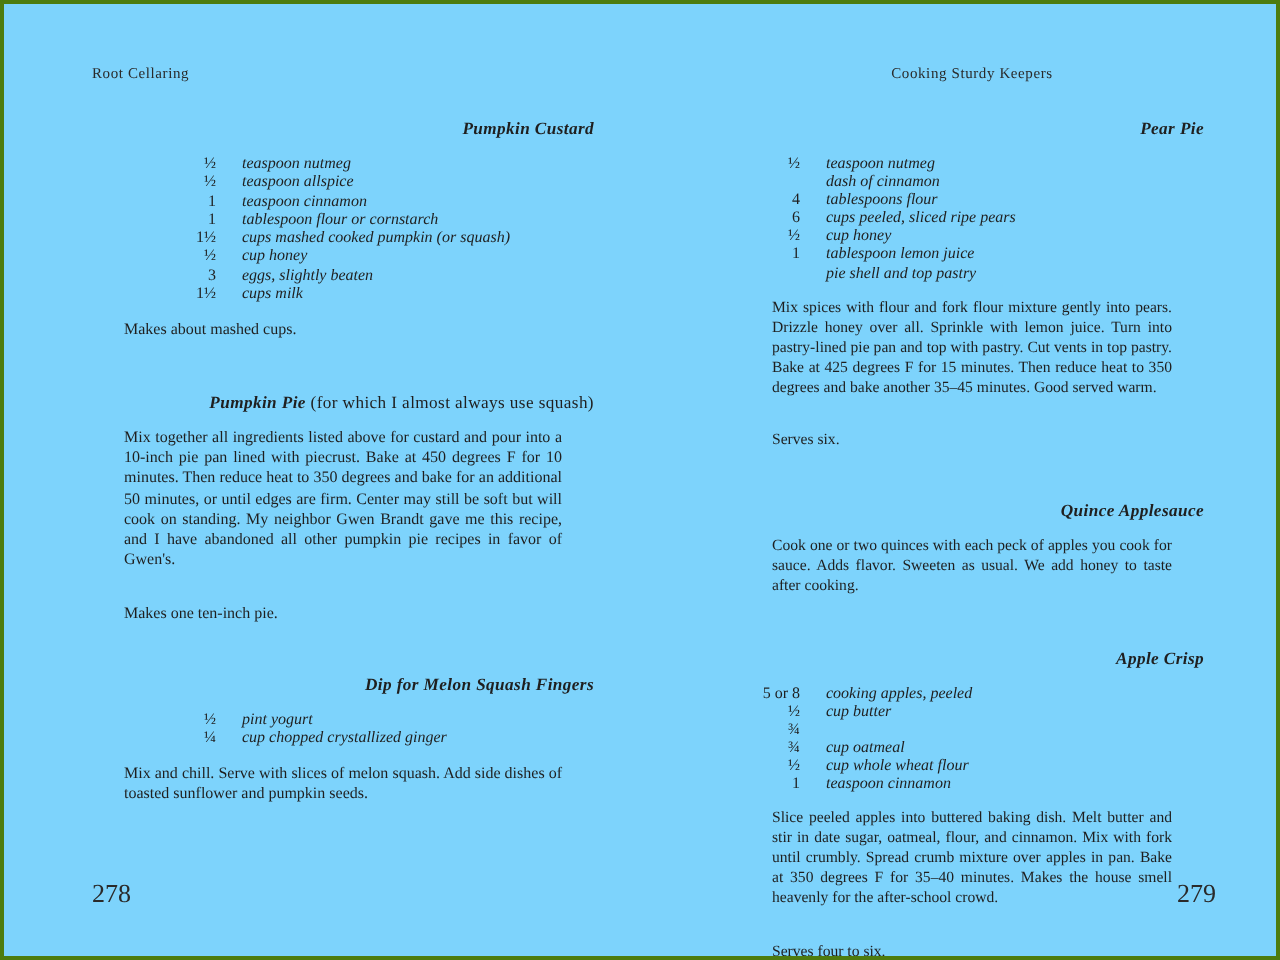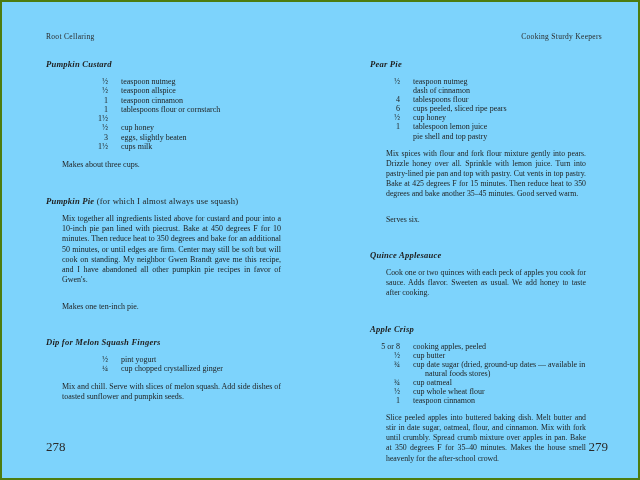--- a/index.html
+++ b/index.html
@@ -9,34 +9,35 @@
     border:2px solid #4d7c0f;
     background:#7dd3fc;
     color:#1f1f1f;
     font-family:"Liberation Serif","DejaVu Serif",serif;
     overflow:hidden;
   }
   .page { position:absolute; top:30px; }
   .page-left  { left:44px;  width:251px; }
   .page-right { left:368px; width:232px; }
   .running-head { font-size:7.5px; letter-spacing:0.3px; color:#2a2a2a; }
-  .page-right .running-head { text-align:right; }
+  .page-right .running-head { text-align:center; }
   .recipe-title {
     margin:0; margin-top:18px;
     font-size:8.6px; font-weight:bold; font-style:italic;
     letter-spacing:0.2px;
+    text-align:right;
   }
   .recipe-title .title-note { font-weight:normal; font-style:normal; }
   .sec-gap { margin-top:25px; }
   .ing-list { margin-top:8px; }
   .ing-row { display:flex; font-size:8px; line-height:9.3px; }
   .page-right .ing-row { line-height:9.1px; }
   .ing-qty { flex:none; width:62px; text-align:right; }
   .page-right .ing-qty { width:30px; }
-  .ing-txt { margin-left:5px; padding-left:20px; text-indent:-12px; }
+  .ing-txt { margin-left:5px; padding-left:20px; text-indent:-12px;font-style:italic; }
   .body-para {
     margin:16px; margin-top:8px;
     font-size:8px; line-height:10.3px;
     text-align:justify;
   }
   .page-right .body-para { font-size:7.8px; line-height:10.1px; }
   .note-para { text-align:left; margin-top:9px; }
   .folio { position:absolute; top:437px; font-size:13px; color:#2a2a2a; }
   .folio-left  { left:44px; }
   .folio-right { left:368px; width:238px; text-align:right; }
@@ -59,39 +60,40 @@
         <div class="ing-row">
             <span class="ing-qty">½</span>
             <span class="ing-txt">teaspoon allspice</span>
           </div>
         <div class="ing-row">
             <span class="ing-qty">1</span>
             <span class="ing-txt">teaspoon cinnamon</span>
           </div>
         <div class="ing-row">
             <span class="ing-qty">1</span>
-            <span class="ing-txt">tablespoons flour or cornstarch</span>
+            <span class="ing-txt">tablespoon flour or cornstarch</span>
           </div>
         <div class="ing-row">
             <span class="ing-qty">1½</span>
+            <span class="ing-txt">cups mashed cooked pumpkin (or squash)</span>
           </div>
         <div class="ing-row">
             <span class="ing-qty">½</span>
             <span class="ing-txt">cup honey</span>
           </div>
         <div class="ing-row">
             <span class="ing-qty">3</span>
             <span class="ing-txt">eggs, slightly beaten</span>
           </div>
         <div class="ing-row">
             <span class="ing-qty">1½</span>
             <span class="ing-txt">cups milk</span>
           </div>
       </div>
-      <p class="body-para note-para">Makes about three cups.</p>
+      <p class="body-para note-para">Makes about mashed cups.</p>
     </section>
 
     <section>
       <h3 class="recipe-title sec-gap"><span>Pumpkin Pie</span><span class="title-note"> (for which I almost always use squash)</span></h3>
       <p class="body-para">Mix together all ingredients listed above for custard and pour into a 10-inch pie pan lined with piecrust. Bake at 450 degrees F for 10 minutes. Then reduce heat to 350 degrees and bake for an additional 50 minutes, or until edges are firm. Center may still be soft but will cook on standing. My neighbor Gwen Brandt gave me this recipe, and I have abandoned all other pumpkin pie recipes in favor of Gwen's.</p>
       <p class="body-para note-para">Makes one ten-inch pie.</p>
     </section>
 
     <section>
       <h3 class="recipe-title sec-gap"><span>Dip for Melon Squash Fingers</span></h3>
@@ -159,21 +161,20 @@
         <div class="ing-row">
             <span class="ing-qty">5 or 8</span>
             <span class="ing-txt">cooking apples, peeled</span>
           </div>
         <div class="ing-row">
             <span class="ing-qty">½</span>
             <span class="ing-txt">cup butter</span>
           </div>
         <div class="ing-row">
             <span class="ing-qty">¾</span>
-            <span class="ing-txt">cup date sugar (dried, ground-up dates — available in natural foods stores)</span>
           </div>
         <div class="ing-row">
             <span class="ing-qty">¾</span>
             <span class="ing-txt">cup oatmeal</span>
           </div>
         <div class="ing-row">
             <span class="ing-qty">½</span>
             <span class="ing-txt">cup whole wheat flour</span>
           </div>
         <div class="ing-row">

